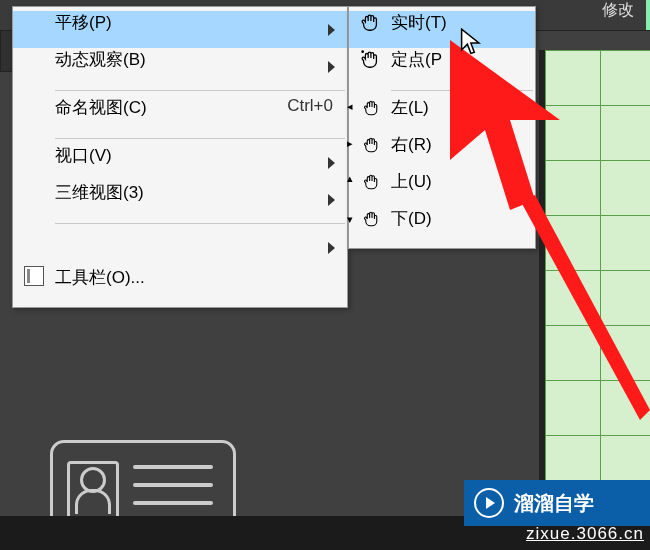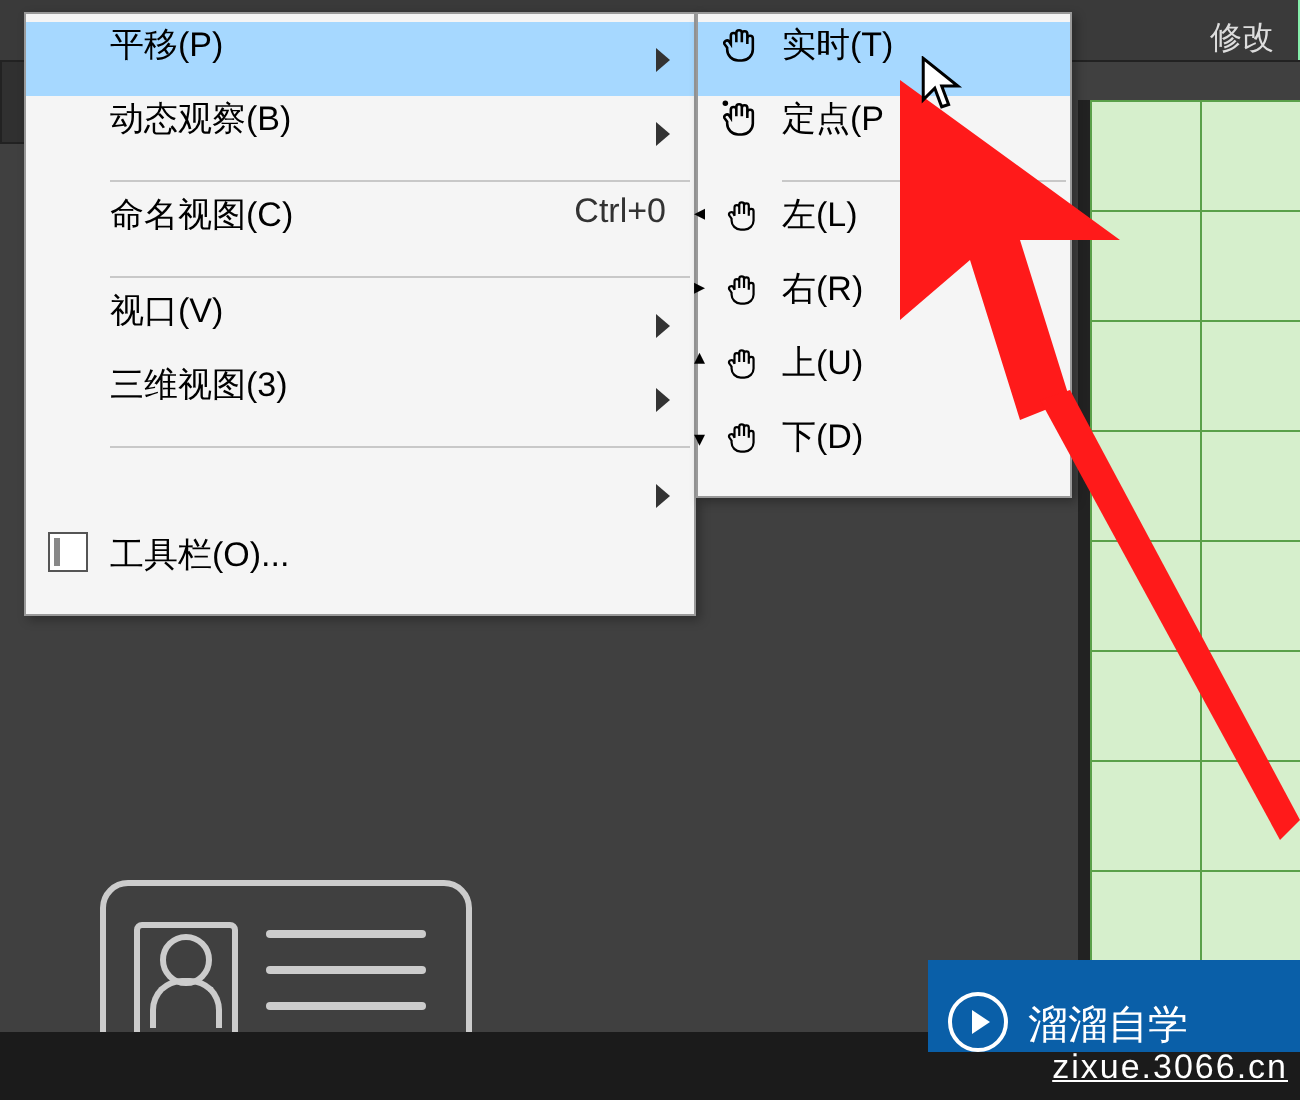--- a/index.html
+++ b/index.html
@@ -21,26 +21,26 @@
     top: 0; left: 0; right: 0;
     height: 30px;
     background: #3a3a3a;
     border-bottom: 1px solid #222;
   }
   .topbar-item {
     position: absolute;
     top: 0;
     height: 30px;
     display: flex;
-    align-items: flex-end;
+    align-items: flex-start;
     justify-content: center;
     color: #ddd;
     font-size: 16px;
     padding: 0 12px;
-    border-right: 1px solid #86efac;
+    border-right: 4px solid #86efac;
   }
   .left-strip {
     position: absolute;
     top: 30px;
     left: 0;
     width: 14px;
     height: 40px;
     background: #303030;
     border: 1px solid #222;
   }
@@ -210,24 +210,24 @@
 
   
   .watermark {
     position: absolute;
     right: 0;
     bottom: 24px;
     width: 186px;
     height: 46px;
     background: #0a5fa8;
     display: flex;
-    align-items: flex-end;
+    align-items: center;
     color: #fff;
     font-size: 20px;
-    font-weight: 400;
+    font-weight: 700;
     padding-left: 10px;
     box-sizing: border-box;
     z-index: 40;
   }
   .watermark .play {
     width: 26px; height: 26px;
     border: 2px solid #fff;
     border-radius: 50%;
     display: flex;
     align-items: center;

